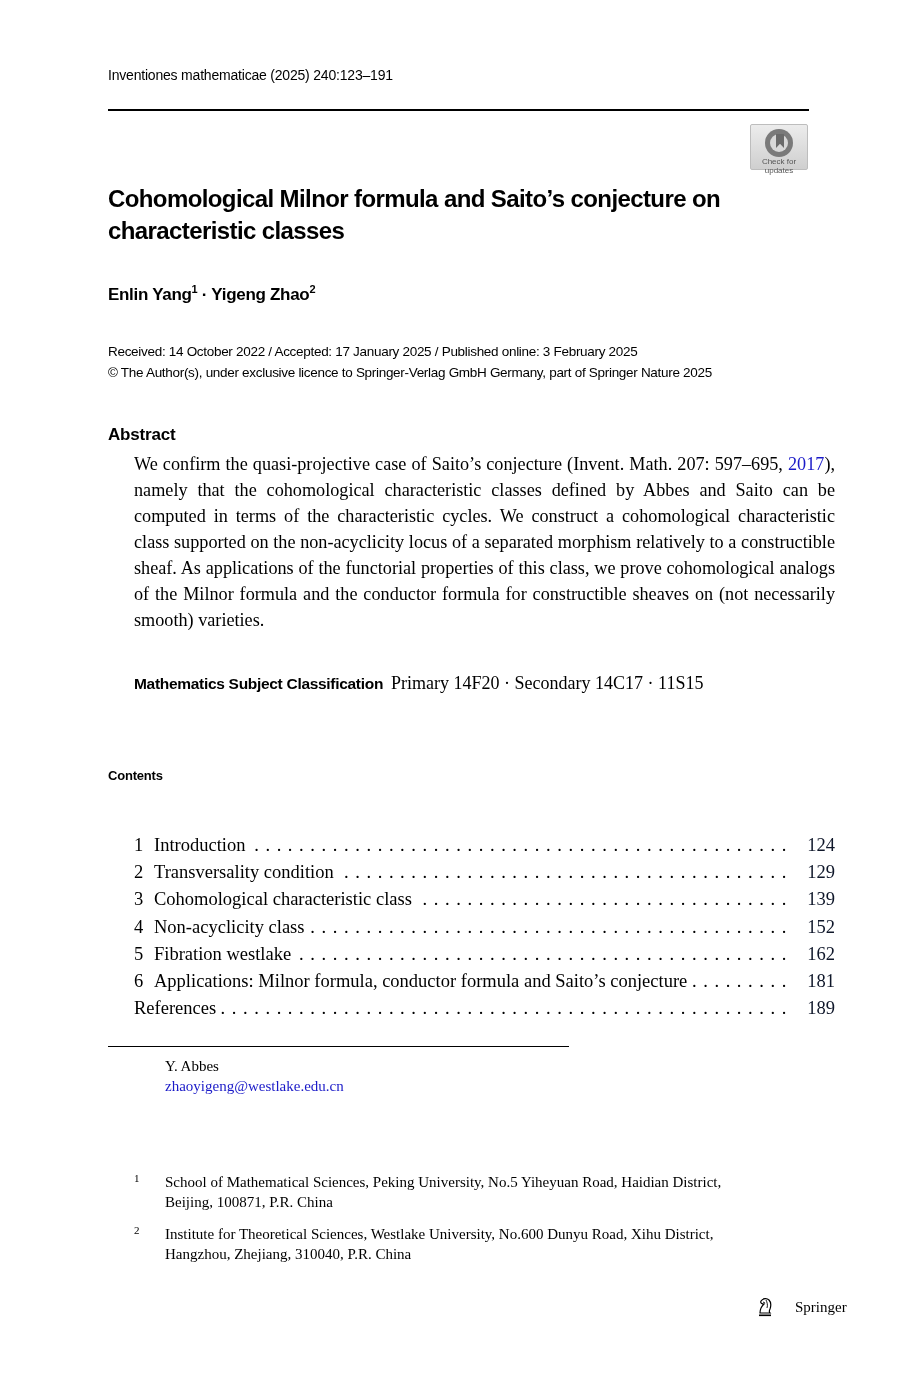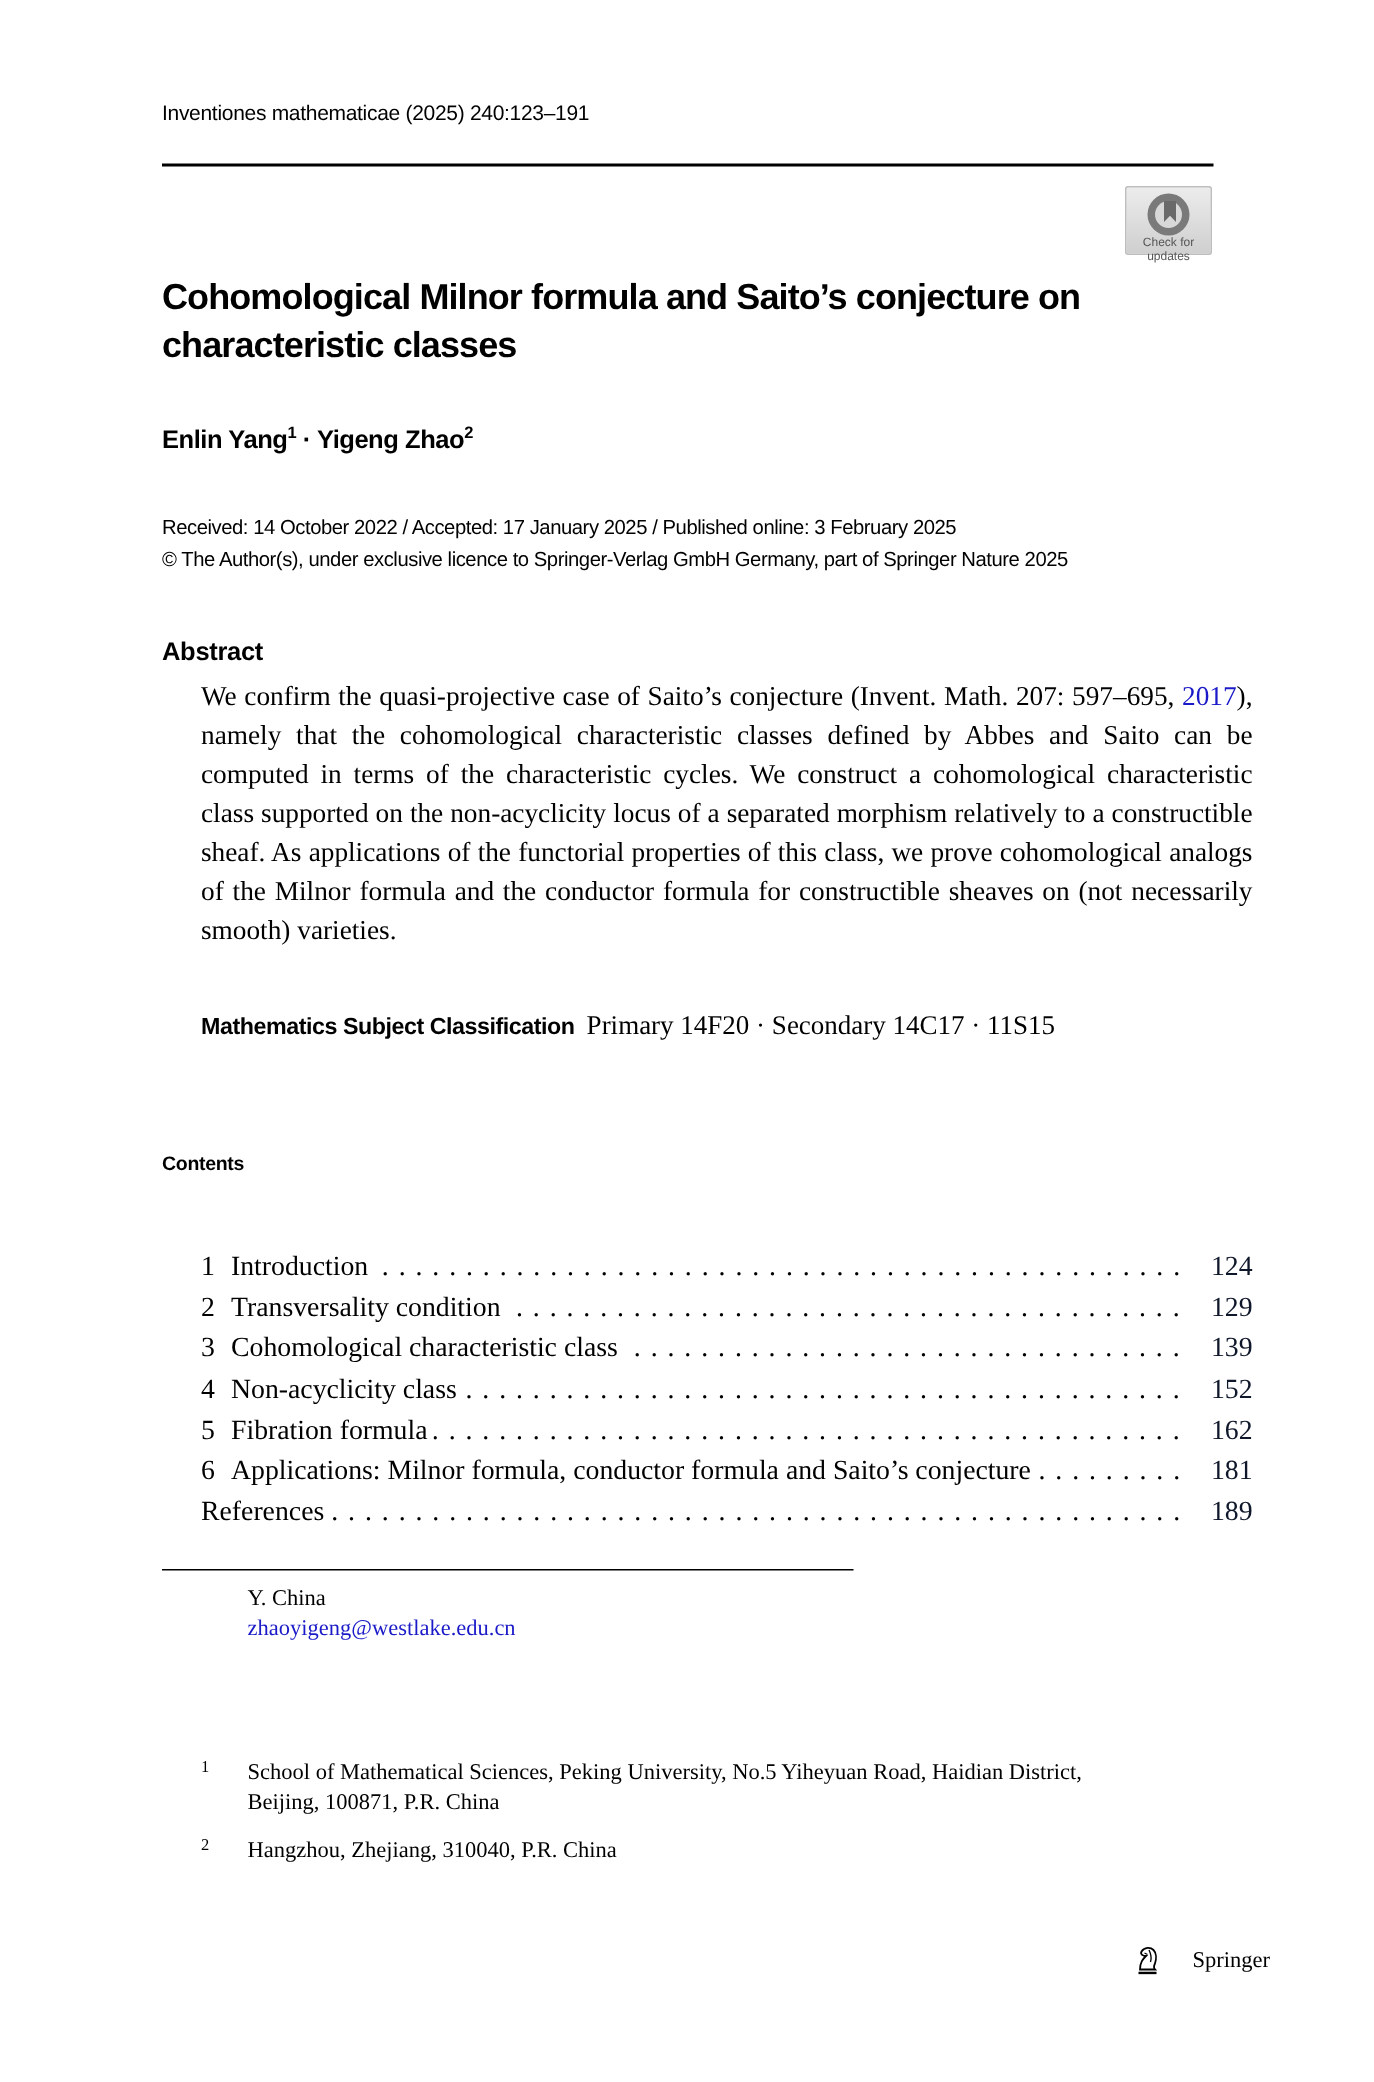--- a/index.html
+++ b/index.html
@@ -106,54 +106,55 @@
     <a class="toc-page">139</a>
   </div>
   <div class="toc-row">
     <span class="toc-num">4</span>
     <span class="toc-title">Non-acyclicity class</span>
     <span class="toc-dots">.........................................................</span>
     <a class="toc-page">152</a>
   </div>
   <div class="toc-row">
     <span class="toc-num">5</span>
-    <span class="toc-title">Fibration formula</span>
+    <span class="toc-title">Fibration westlake</span>
     <span class="toc-dots">.........................................................</span>
     <a class="toc-page">162</a>
   </div>
   <div class="toc-row">
     <span class="toc-num">6</span>
     <span class="toc-title">Applications: Milnor formula, conductor formula and Saito’s conjecture</span>
     <span class="toc-dots">.........................................................</span>
     <a class="toc-page">181</a>
   </div>
   <div class="toc-row">
     <span class="toc-title">References</span>
     <span class="toc-dots">.........................................................</span>
     <a class="toc-page">189</a>
   </div>
 </div>
 
 <div id="footnote-rule" class="abs"></div>
 
 <div id="correspondence" class="abs serif">
   <div class="corr-block">
-    <div>Y. China</div>
+    <div>Y. Abbes</div>
     <a class="link">zhaoyigeng@westlake.edu.cn</a>
   </div>
 </div>
 
 <div id="affiliations" class="abs serif">
   <div class="aff-row">
     <span class="aff-num">1</span>
     <div>School of Mathematical Sciences, Peking University, No.5 Yiheyuan Road, Haidian District,</div>
     <div>Beijing, 100871, P.R. China</div>
   </div>
   <div class="aff-row">
     <span class="aff-num">2</span>
+    <div>Institute for Theoretical Sciences, Westlake University, No.600 Dunyu Road, Xihu District,</div>
     <div>Hangzhou, Zhejiang, 310040, P.R. China</div>
   </div>
 </div>
 
 <div id="springer-logo" class="abs serif">
   <svg width="18" height="20" viewBox="0 0 18 20">
     <path d="M4 16 C4 11 6 9 8 7 C6 7 4 6 5 4 C7 1 11 1 13 3 C15 5 15 9 14 12 C13 14 13 15 14 16 Z" fill="none" stroke="#000" stroke-width="1.2"></path>
     <path d="M7 5 L9 6 M10 3 C11 5 12 8 11 11" fill="none" stroke="#000" stroke-width="0.9"></path>
     <rect x="3" y="17.5" width="12" height="1.6" fill="#000"></rect>
   </svg>

